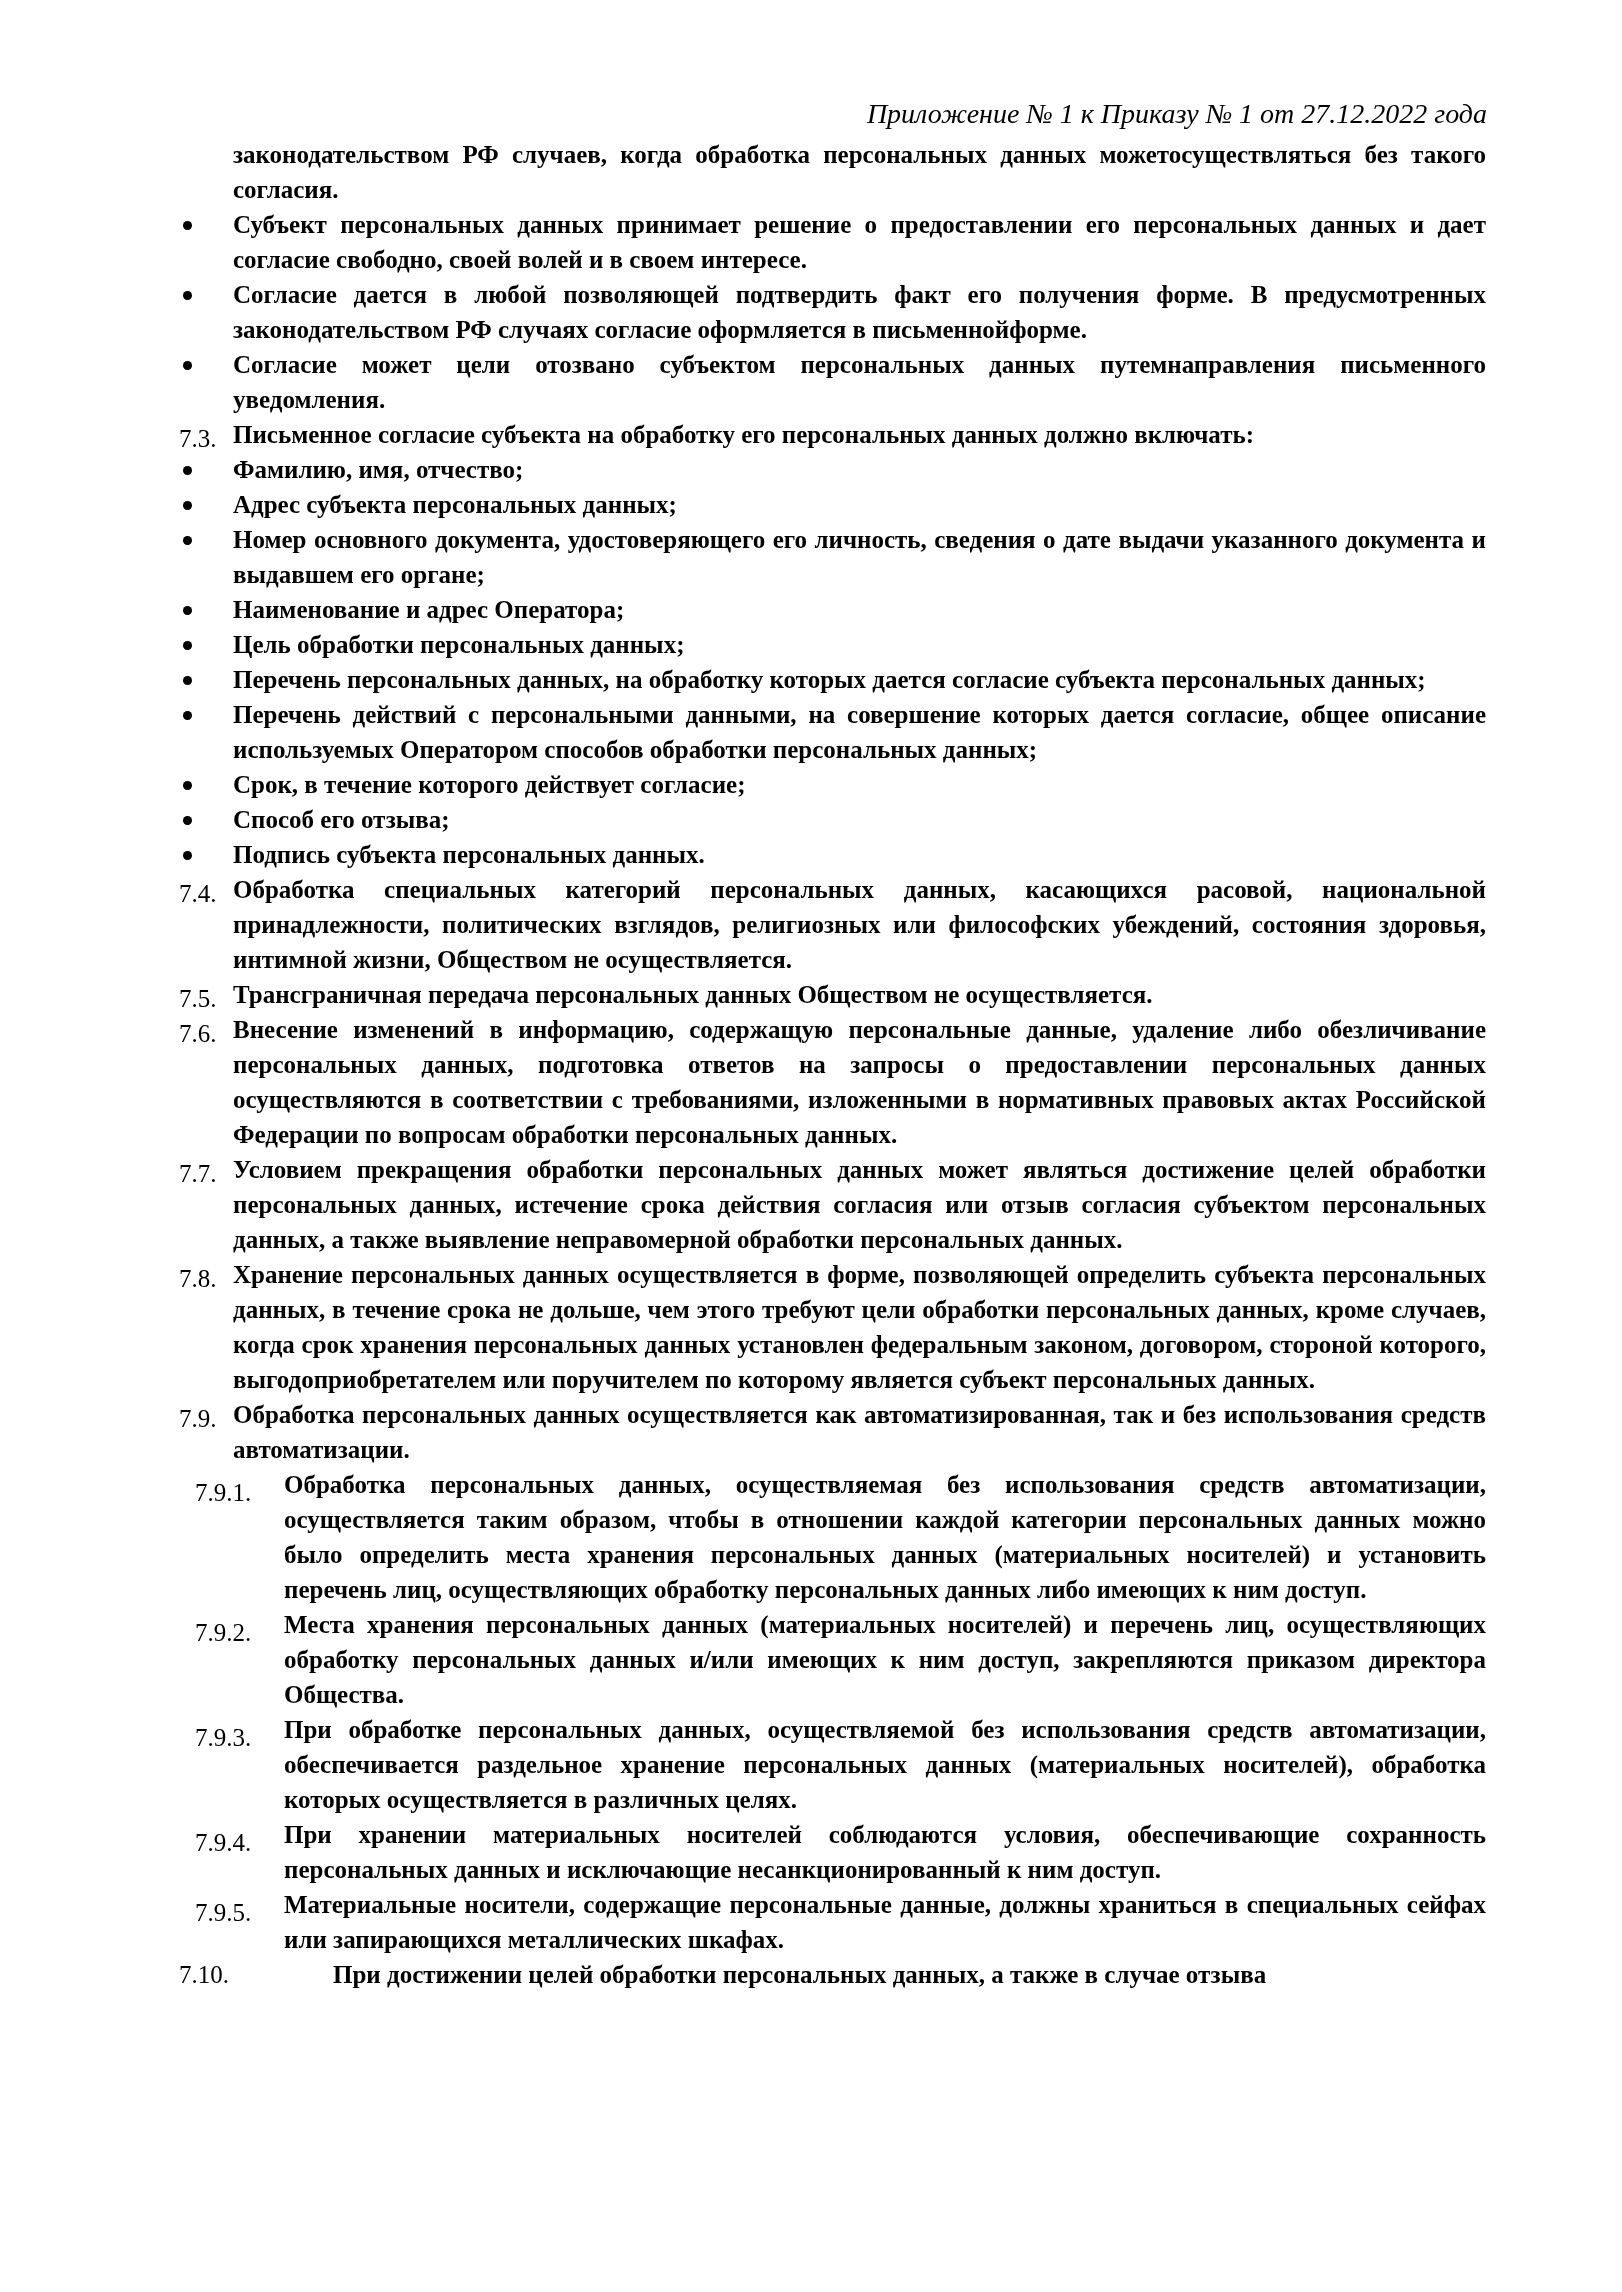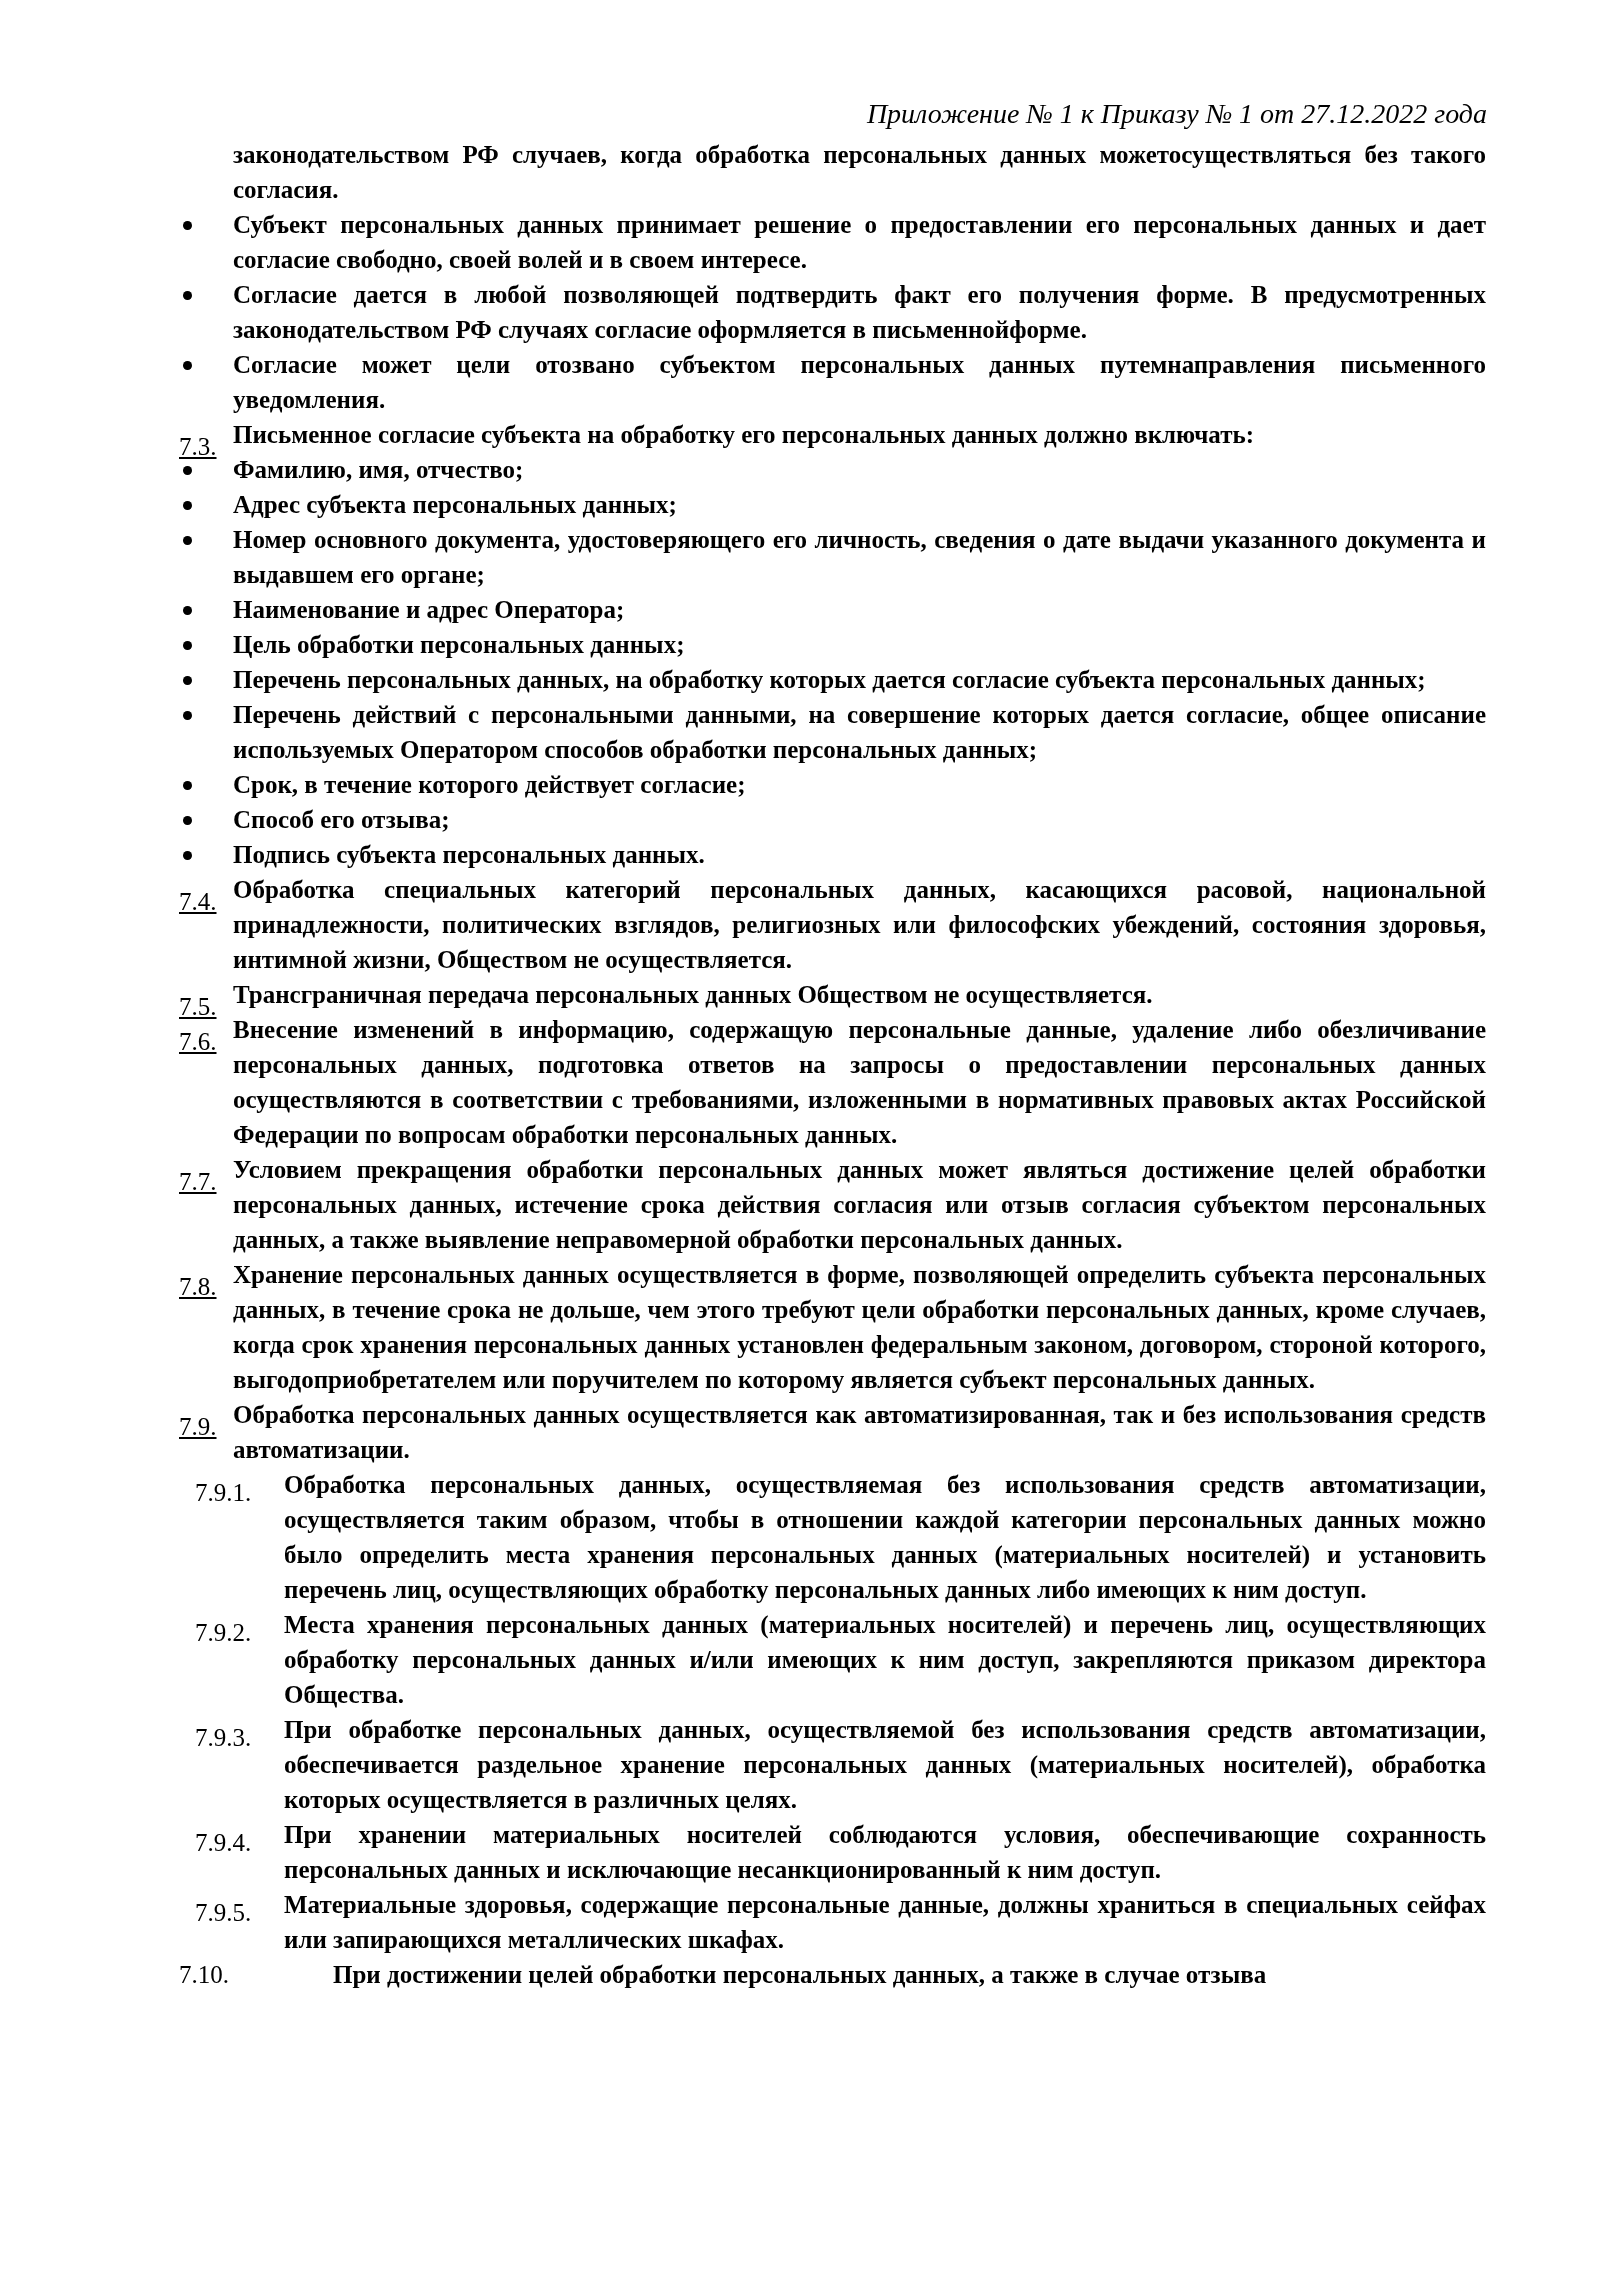--- a/index.html
+++ b/index.html
@@ -16,21 +16,21 @@
       position: absolute; left: 179px; top: 137px; width: 1307px;
       font-size: 25px; line-height: 35px;
     }
     .row { position: relative; text-align: justify; }
     .row .txt { display: block; font-weight: bold; }
     .cont .txt { margin-left: 54px; }
     .bullet .mark {
       position: absolute; left: 3.9px; top: 0; width: 19.6px; text-align: left;
     }
     .bullet .txt { margin-left: 54px; }
-    .num .mark { position: absolute; left: 0; top: 12px; white-space: nowrap; text-decoration: underline; }
+    .num .mark { position: absolute; left: 0; top: 4px; white-space: nowrap; }
     .num .txt { margin-left: 54px; }
     .sub .mark { position: absolute; left: 16px; top: 0; white-space: nowrap; margin-top: 8px; }
     .sub .txt { margin-left: 105px; }
     .wide .mark { position: absolute; left: 0; top: 0; white-space: nowrap; }
     .wide .txt { margin-left: 105px; text-indent: 49px; }
     .dot {
       display: inline-block; width: 8.8px; height: 8.8px; border-radius: 50%;
       background: #000; vertical-align: middle; margin-top: -3.9px;
     }
   </style>
@@ -140,21 +140,21 @@
     <div class="row sub">
       <span class="mark">7.9.3.</span>
       <span class="txt">При обработке персональных данных, осуществляемой без использования средств автоматизации, обеспечивается раздельное хранение персональных данных (материальных носителей), обработка которых осуществляется в различных целях.</span>
     </div>
     <div class="row sub">
       <span class="mark">7.9.4.</span>
       <span class="txt">При хранении материальных носителей соблюдаются условия, обеспечивающие сохранность персональных данных и исключающие несанкционированный к ним доступ.</span>
     </div>
     <div class="row sub">
       <span class="mark">7.9.5.</span>
-      <span class="txt">Материальные здоровья, содержащие персональные данные, должны храниться в специальных сейфах или запирающихся металлических шкафах.</span>
+      <span class="txt">Материальные носители, содержащие персональные данные, должны храниться в специальных сейфах или запирающихся металлических шкафах.</span>
     </div>
 
     <div class="row wide">
       <span class="mark">7.10.</span>
       <span class="txt">При достижении целей обработки персональных данных, а также в случае отзыва</span>
     </div>
   </div>
 </div>
 
 

